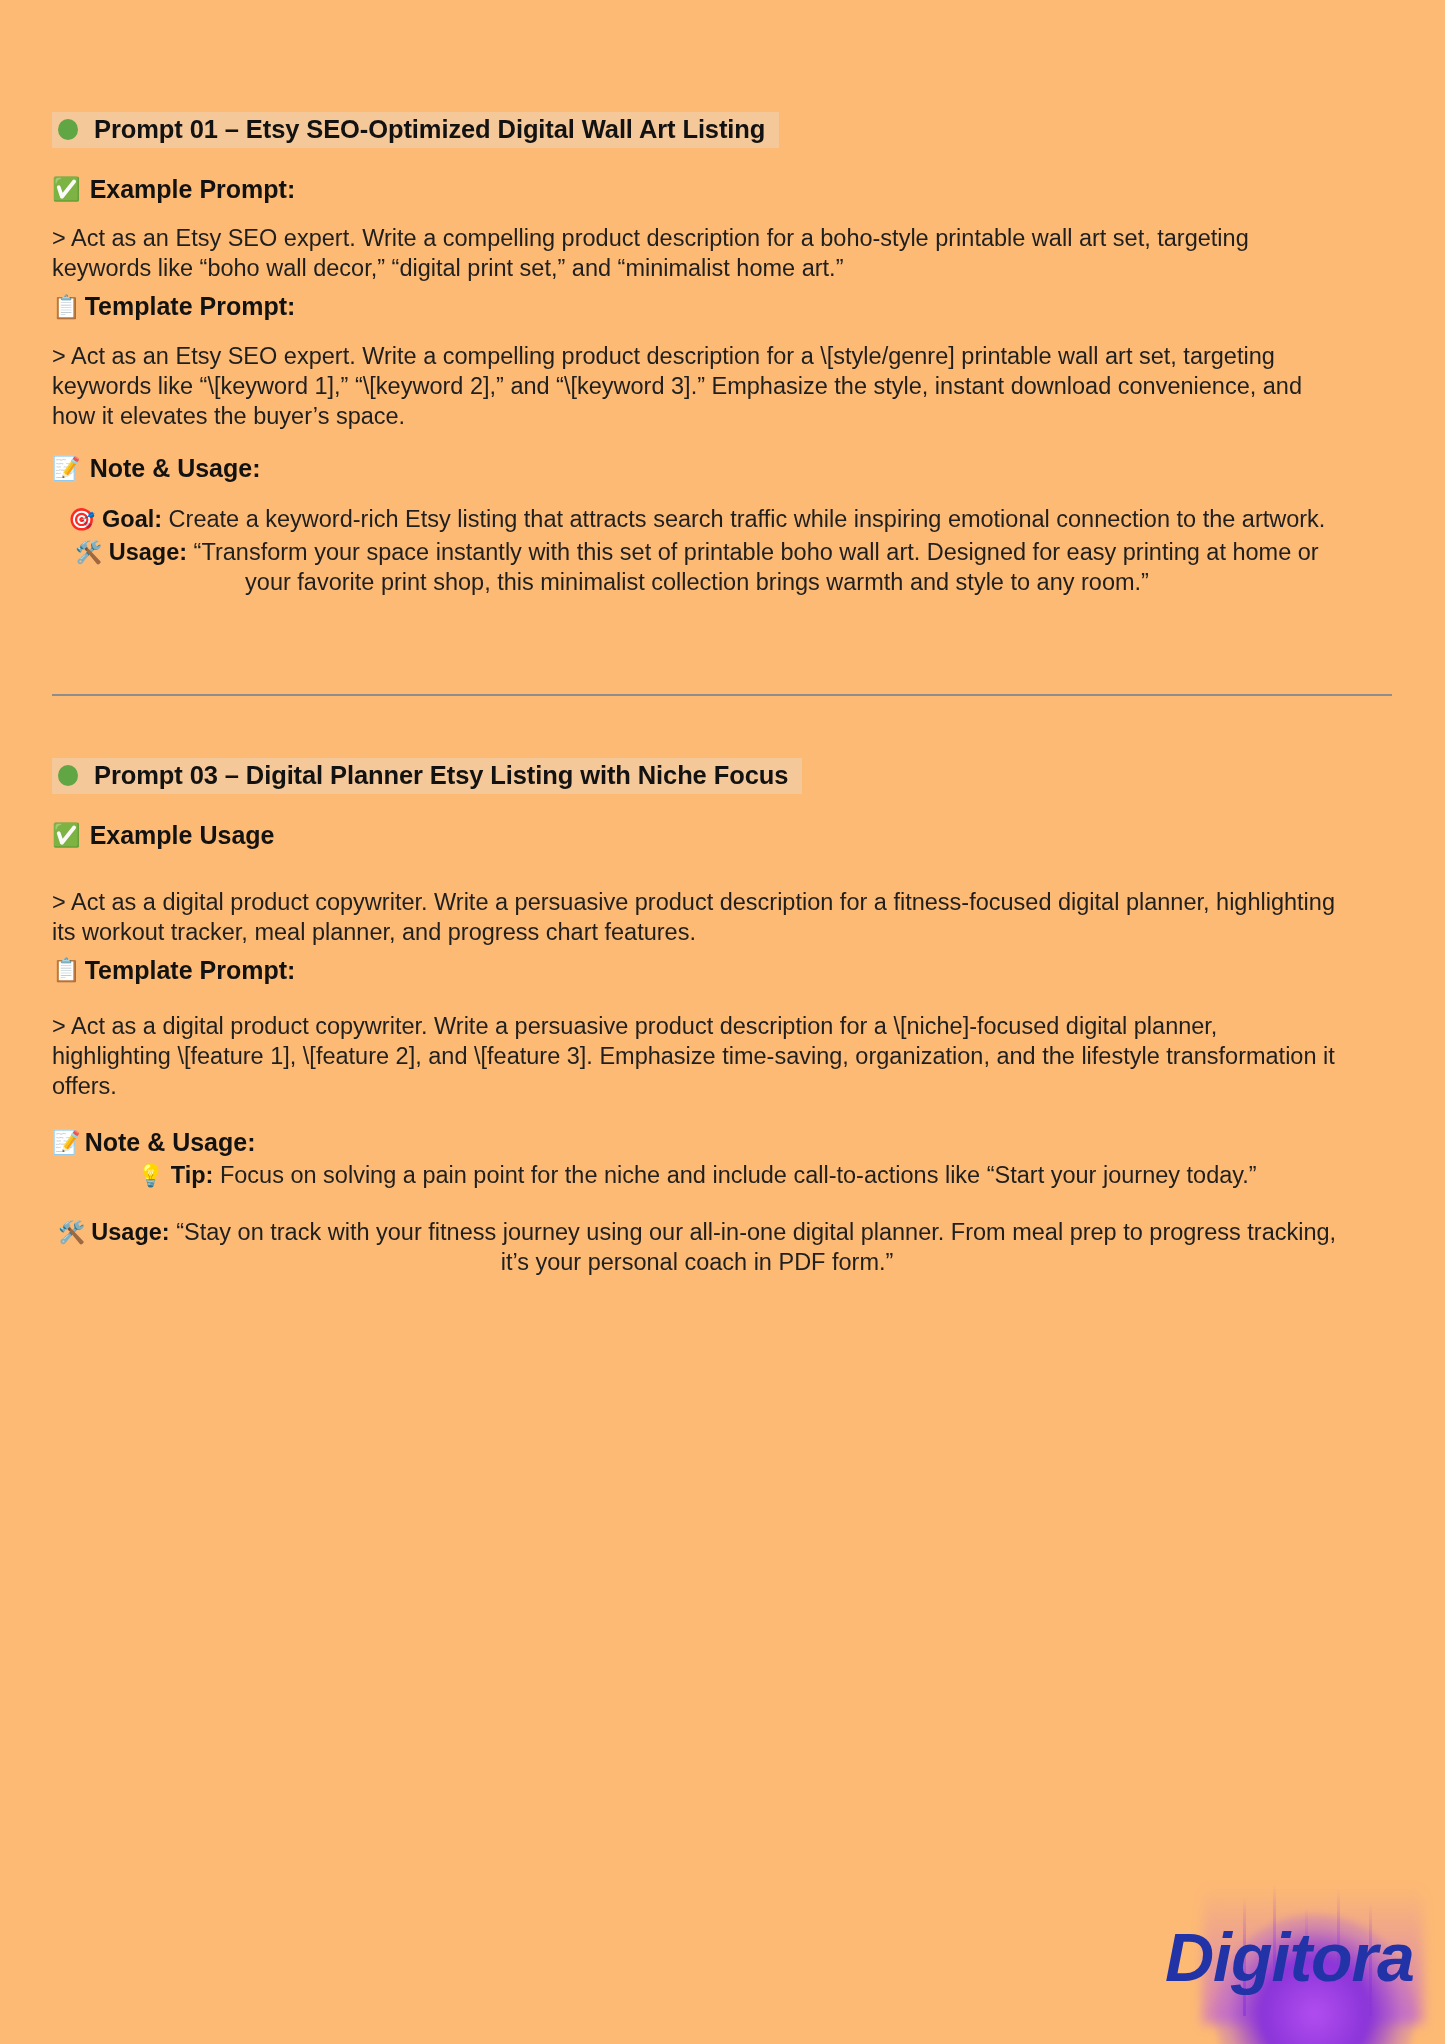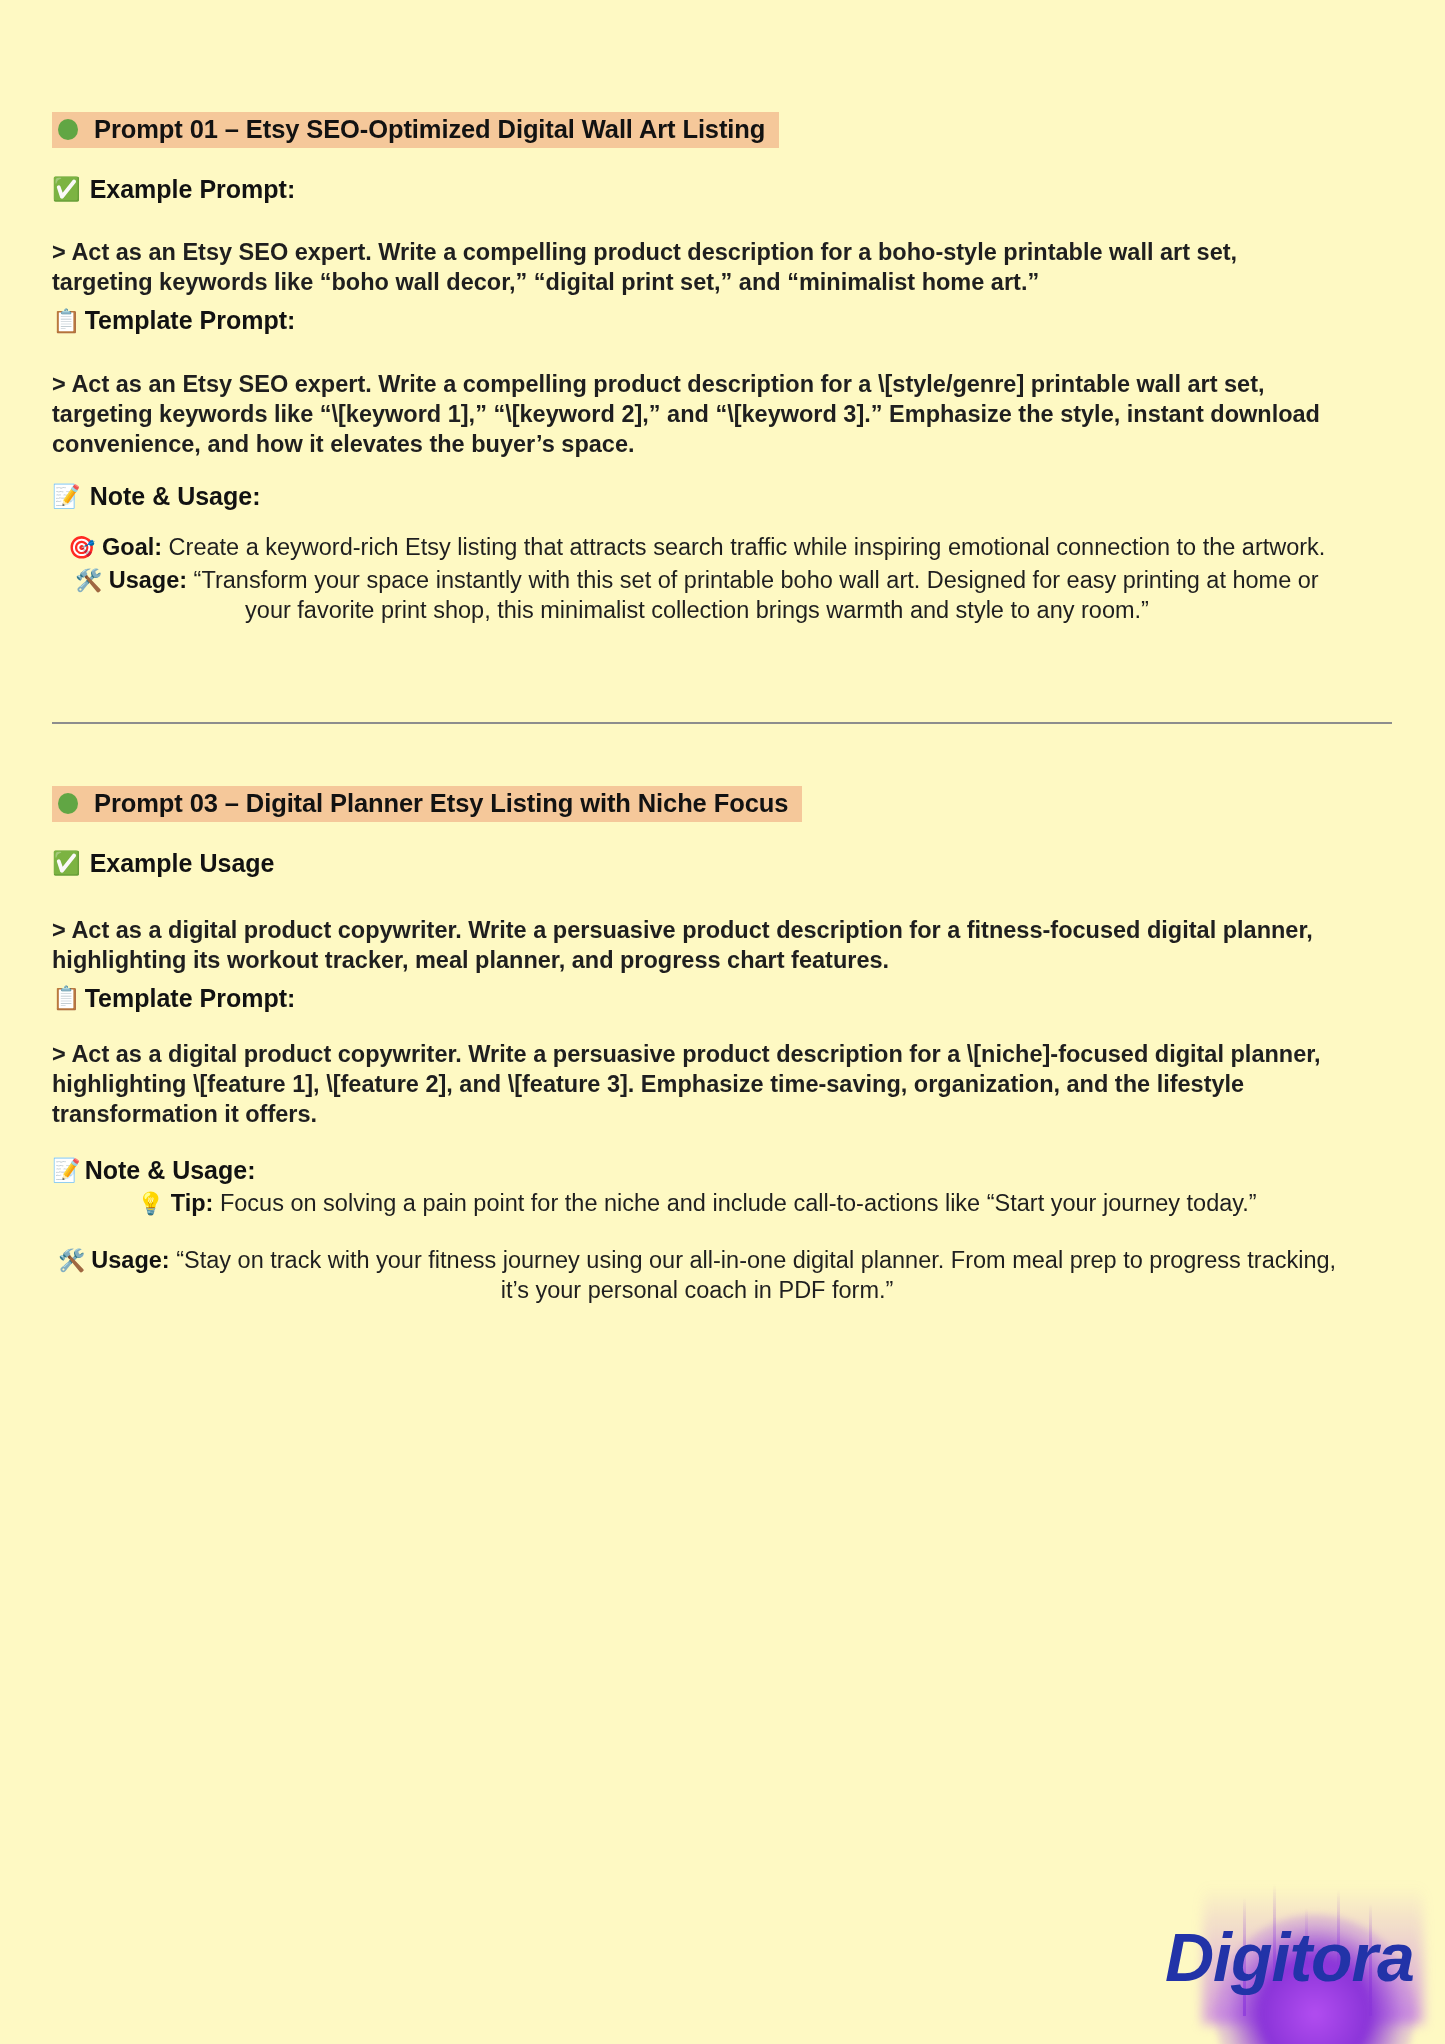--- a/index.html
+++ b/index.html
@@ -14,21 +14,21 @@
     color: #1a1a1a;
     position: relative;
     overflow: hidden;
   }
 
   .page {
     position: absolute;
     left: 0; top: 0;
     width: 1445px;
     height: 2044px;
-    background: #fef9c3;
+    background: #fdba74;
   }
 
   .content {
     position: absolute;
     left: 52px;
     top: 112px;
     width: 1340px;
   }
 
   
@@ -72,23 +72,23 @@
     display: inline-block;
     line-height: 1;
   }
   .sub-head.tight .ico { margin-right: 4px; }
 
   
   .body-p {
     font-size: 23.5px;
     line-height: 1.28;
     color: #1f1f1f;
-    margin: 32px 0 0 0;
+    margin: 18px 0 0 0;
     max-width: 1290px;
-    font-weight: 700;
+    font-weight: 400;
   }
 
   
   .tag-line {
     font-size: 23.5px;
     line-height: 1.3;
     color: #1f1f1f;
     margin: 12px 0 0 0;
     max-width: 1290px;
     text-align: center;

